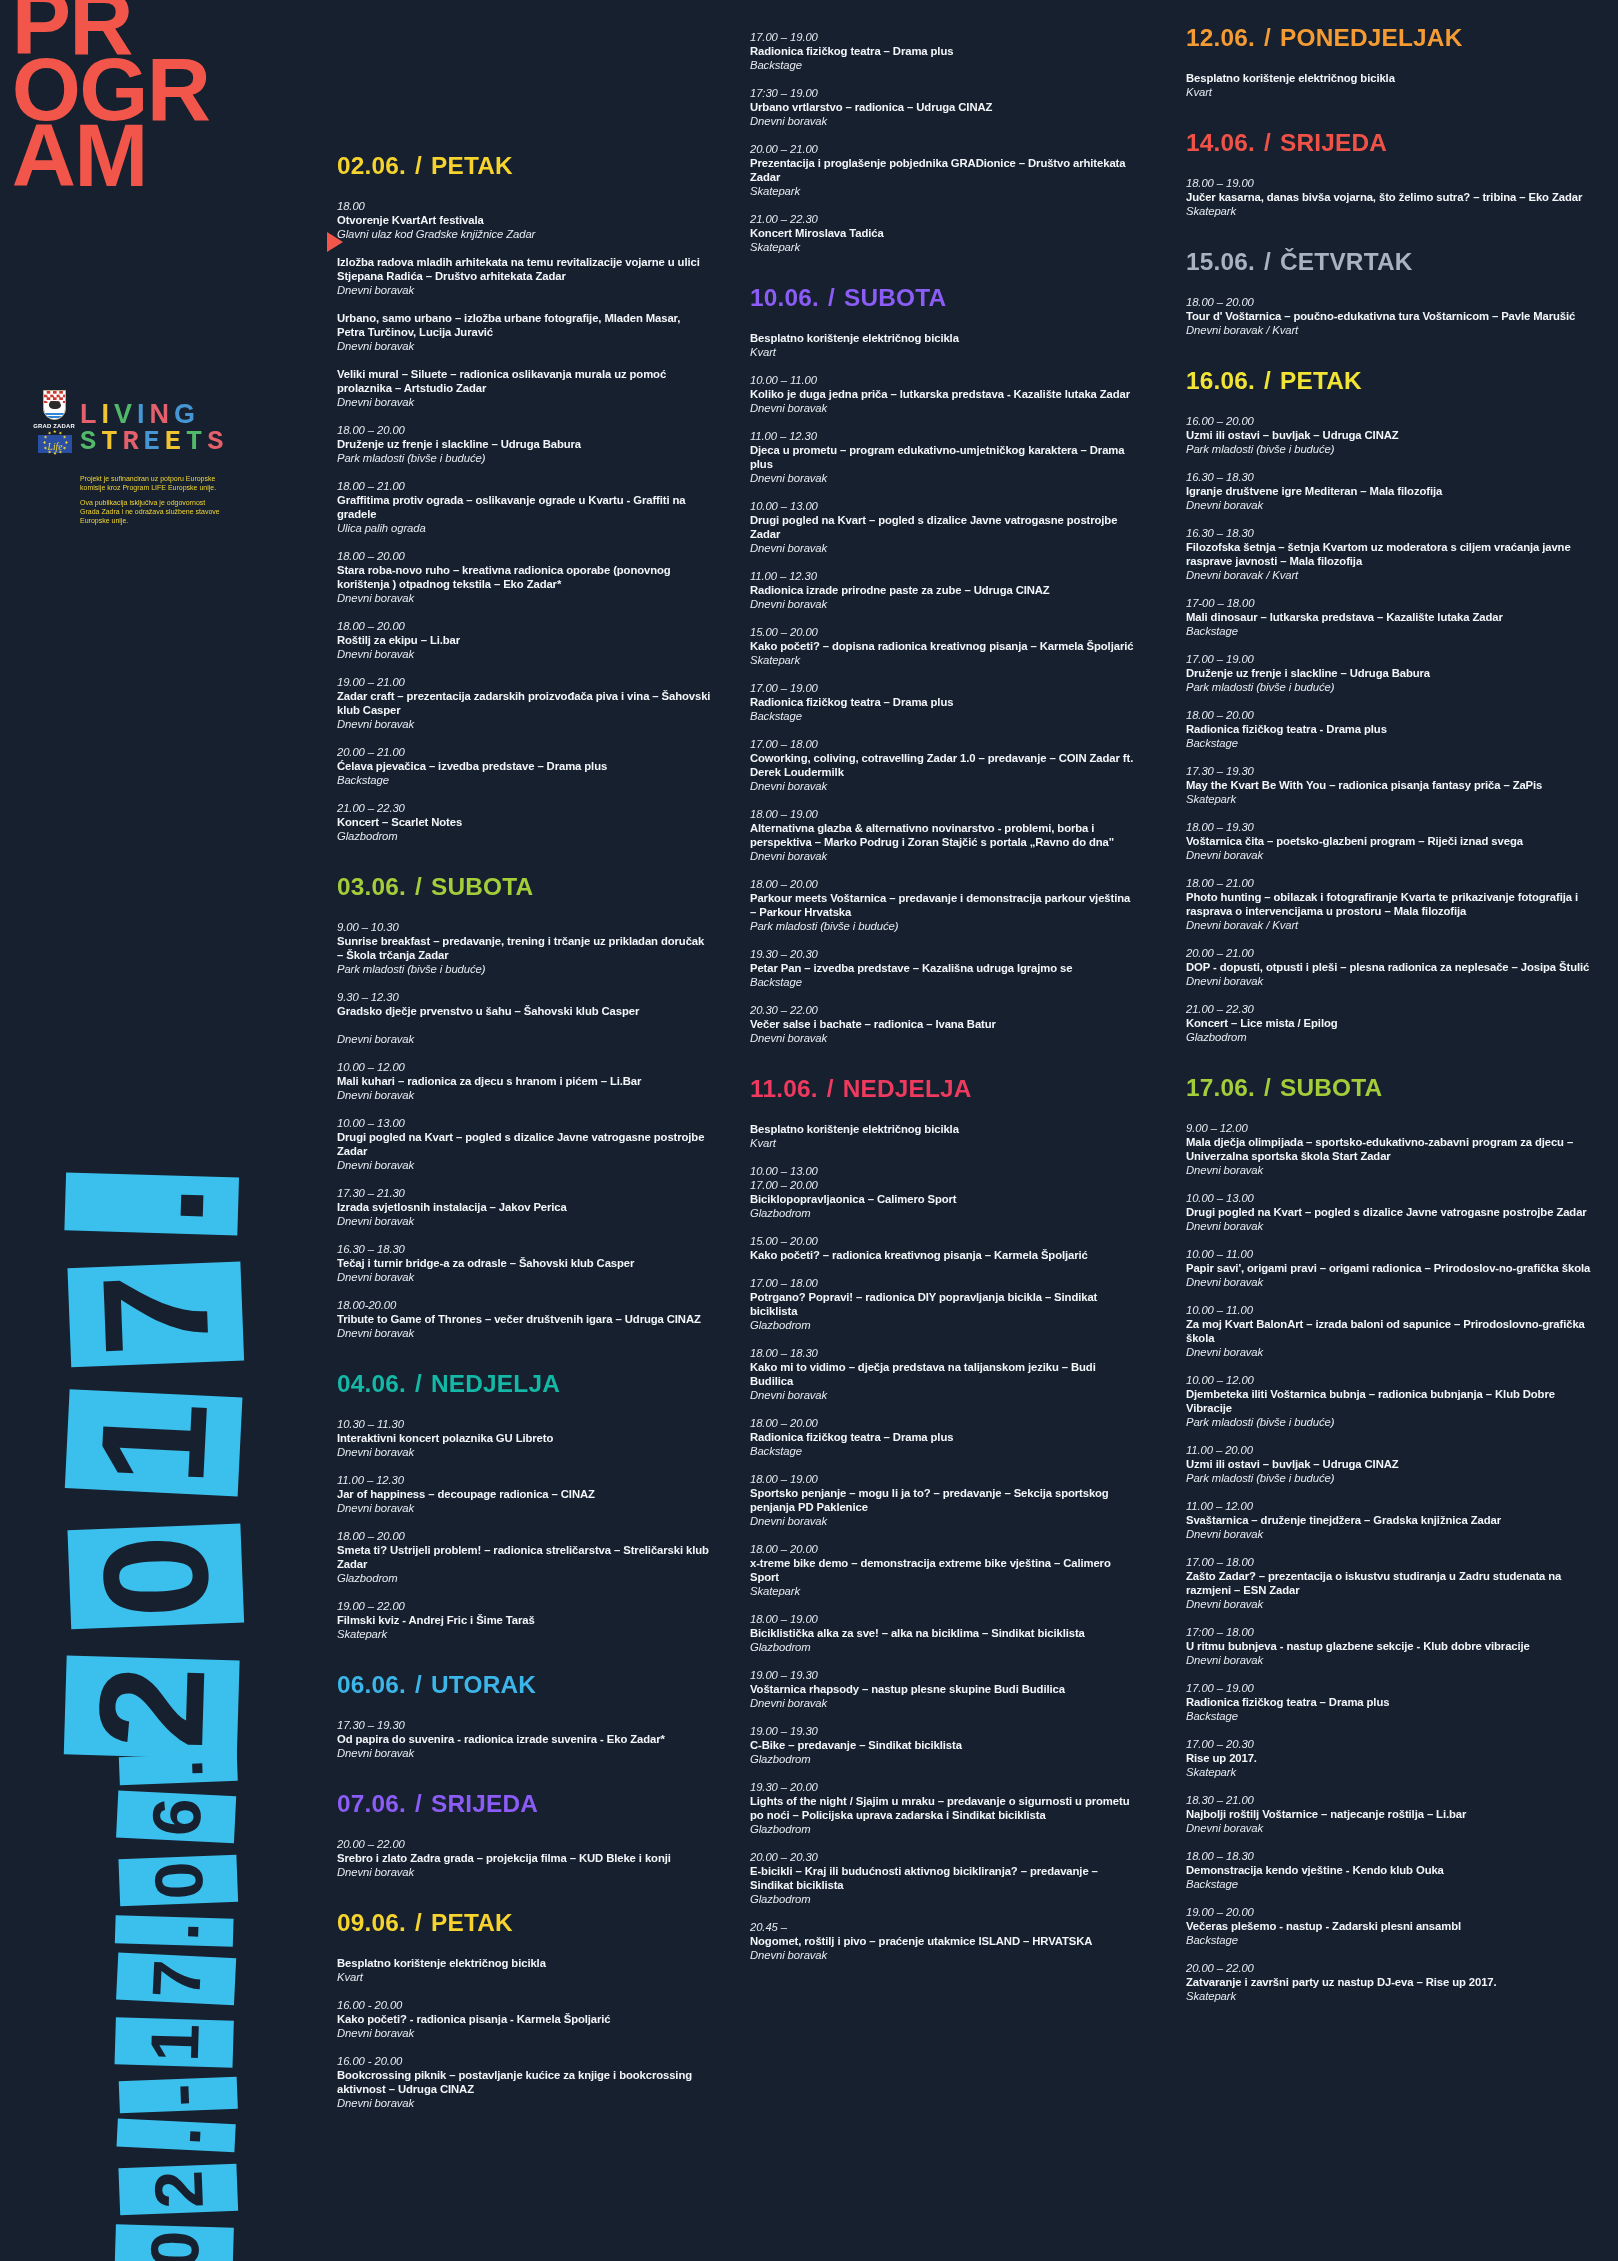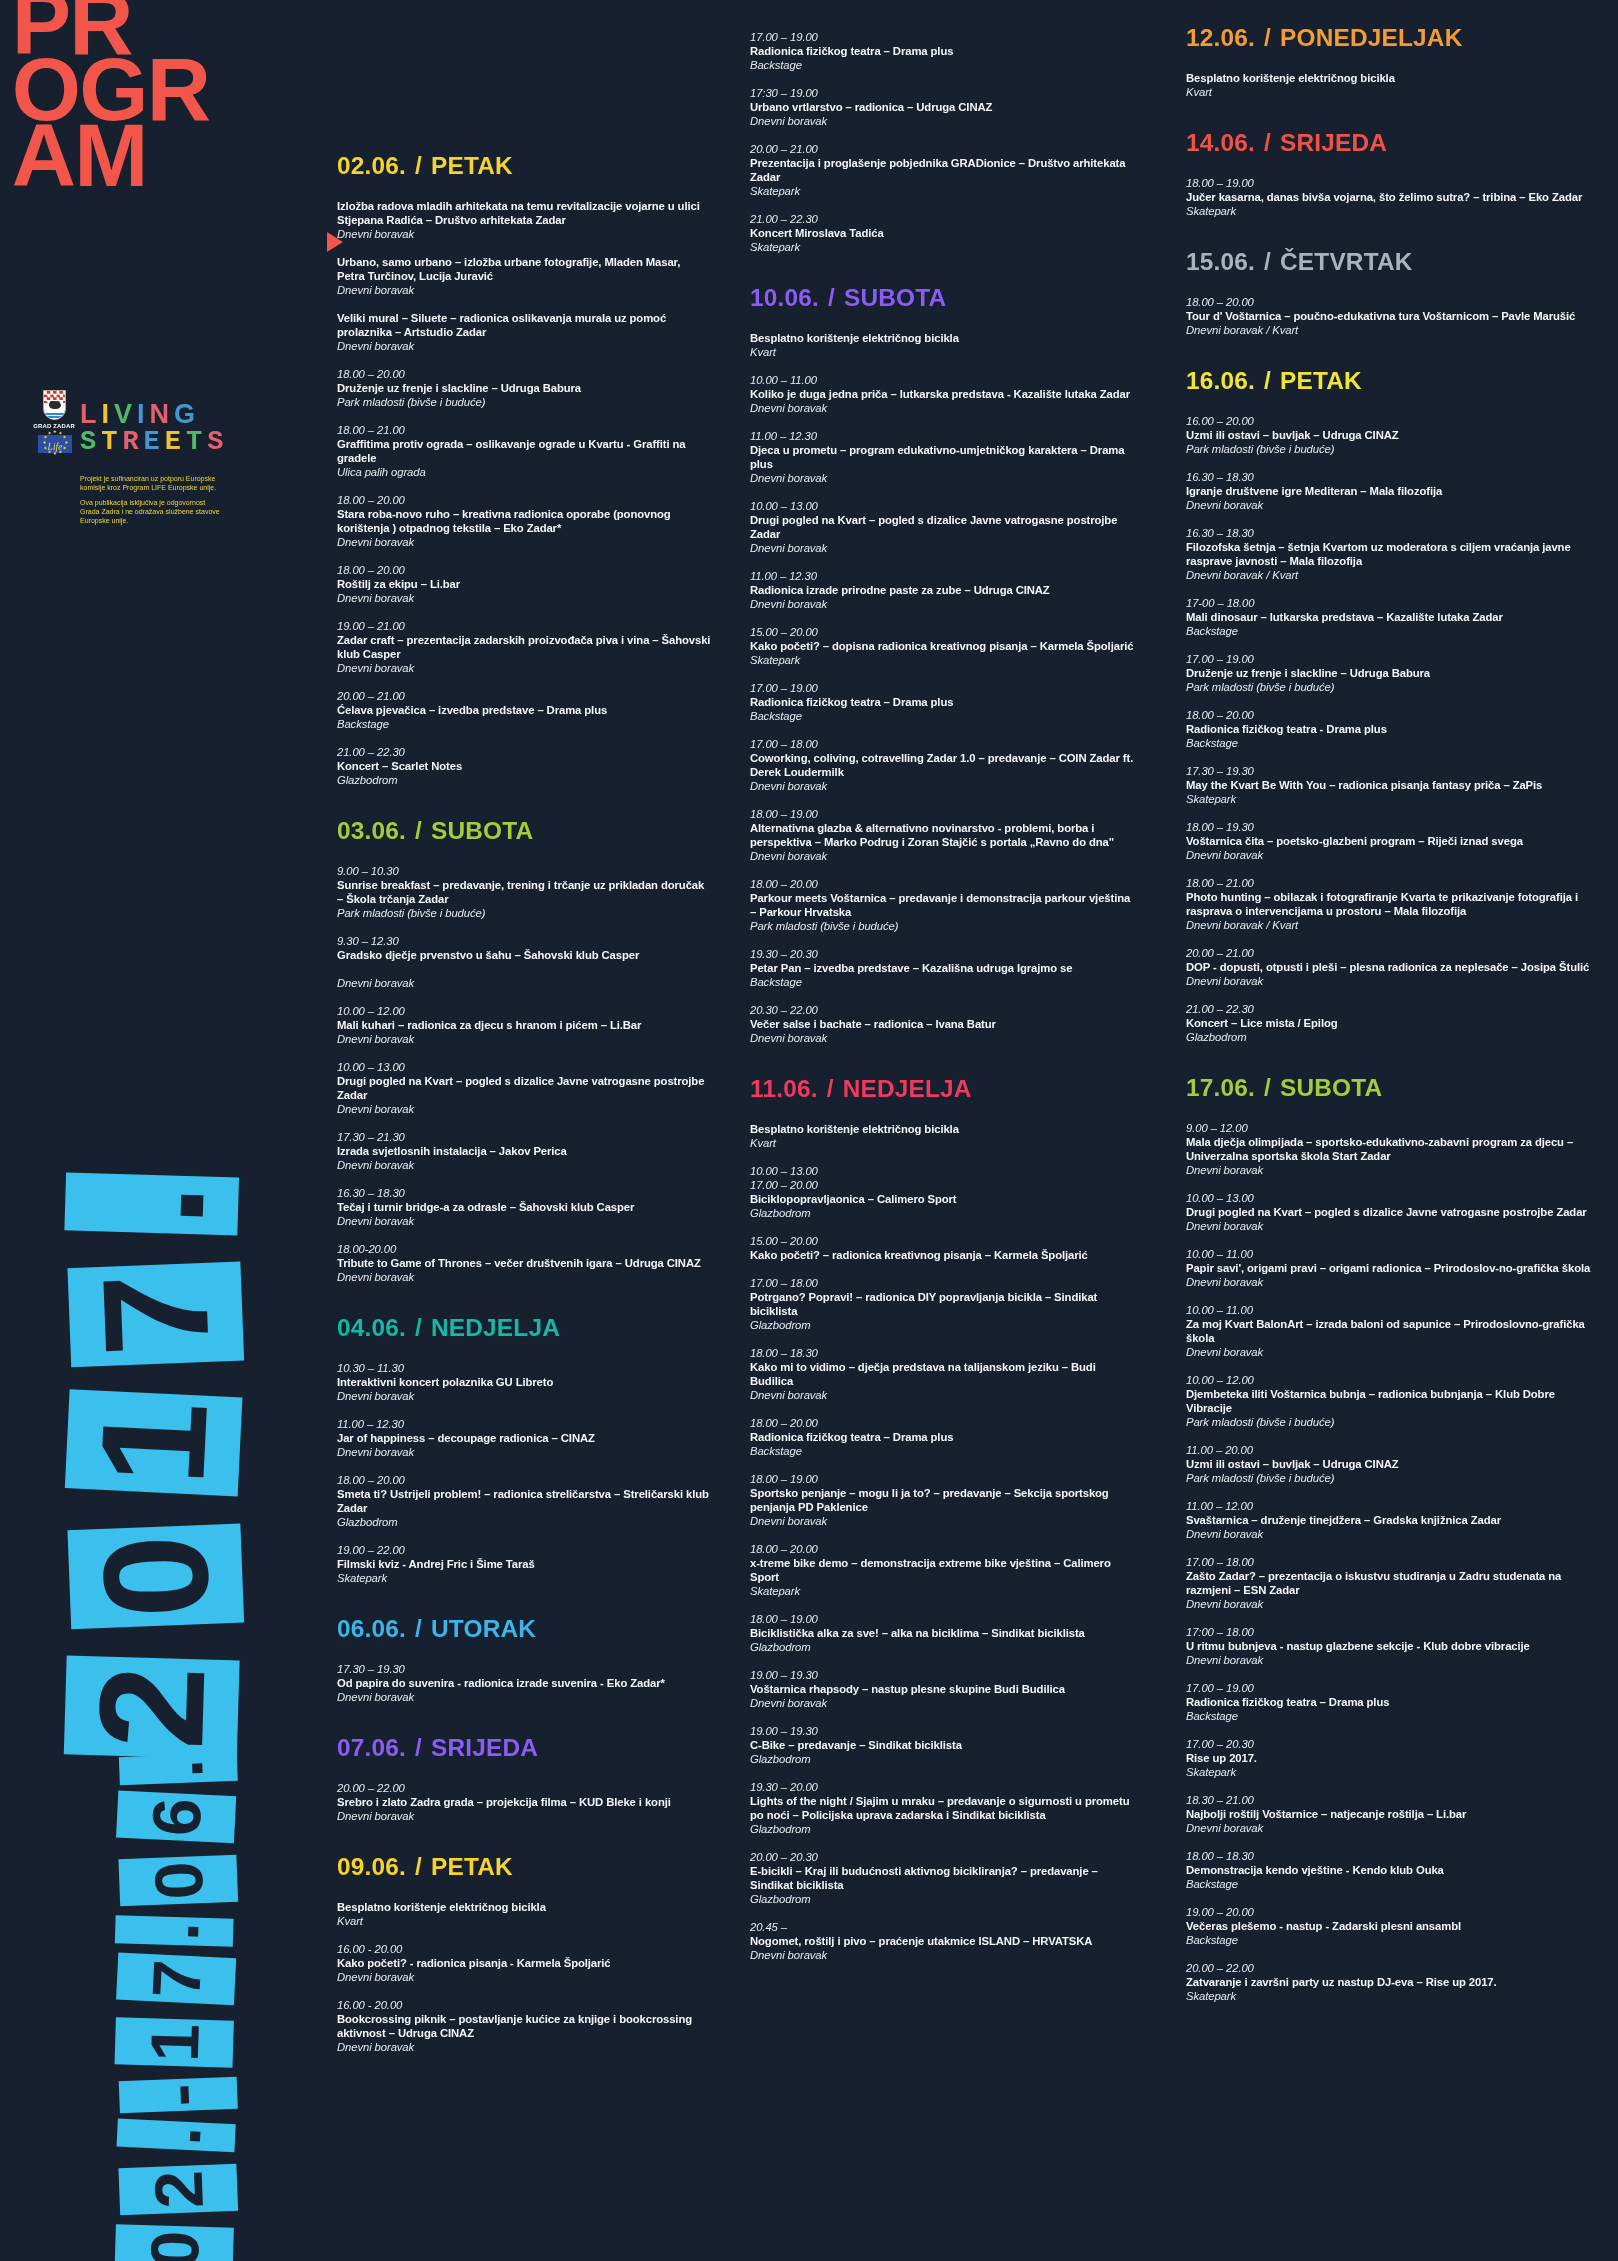--- a/index.html
+++ b/index.html
@@ -126,20 +126,25 @@
       <span class="sc">7</span>
       <span class="sc">.</span>
       <span class="sc">0</span>
       <span class="sc">6</span>
       <span class="sc">.</span>
     </div>
 
   <div class="col col-1" id="c0">
       <div class="day" style="color: rgb(246, 211, 45);"><span>02.06.</span><span class="slash">/</span><span>PETAK</span></div>
       <div class="event">
+        <div class="time">18.00</div>
+        <div class="title">Otvorenje KvartArt festivala</div>
+        <div class="venue">Glavni ulaz kod Gradske knjižnice Zadar</div>
+      </div>
+      <div class="event">
         <div class="title">Izložba radova mladih arhitekata na temu revitalizacije vojarne u ulici Stjepana Radića – Društvo arhitekata Zadar</div>
         <div class="venue">Dnevni boravak</div>
       </div>
       <div class="event">
         <div class="title">Urbano, samo urbano – izložba urbane fotografije, Mladen Masar, Petra Turčinov, Lucija Juravić</div>
         <div class="venue">Dnevni boravak</div>
       </div>
       <div class="event">
         <div class="title">Veliki mural – Siluete – radionica oslikavanja murala uz pomoć prolaznika – Artstudio Zadar</div>
         <div class="venue">Dnevni boravak</div>

